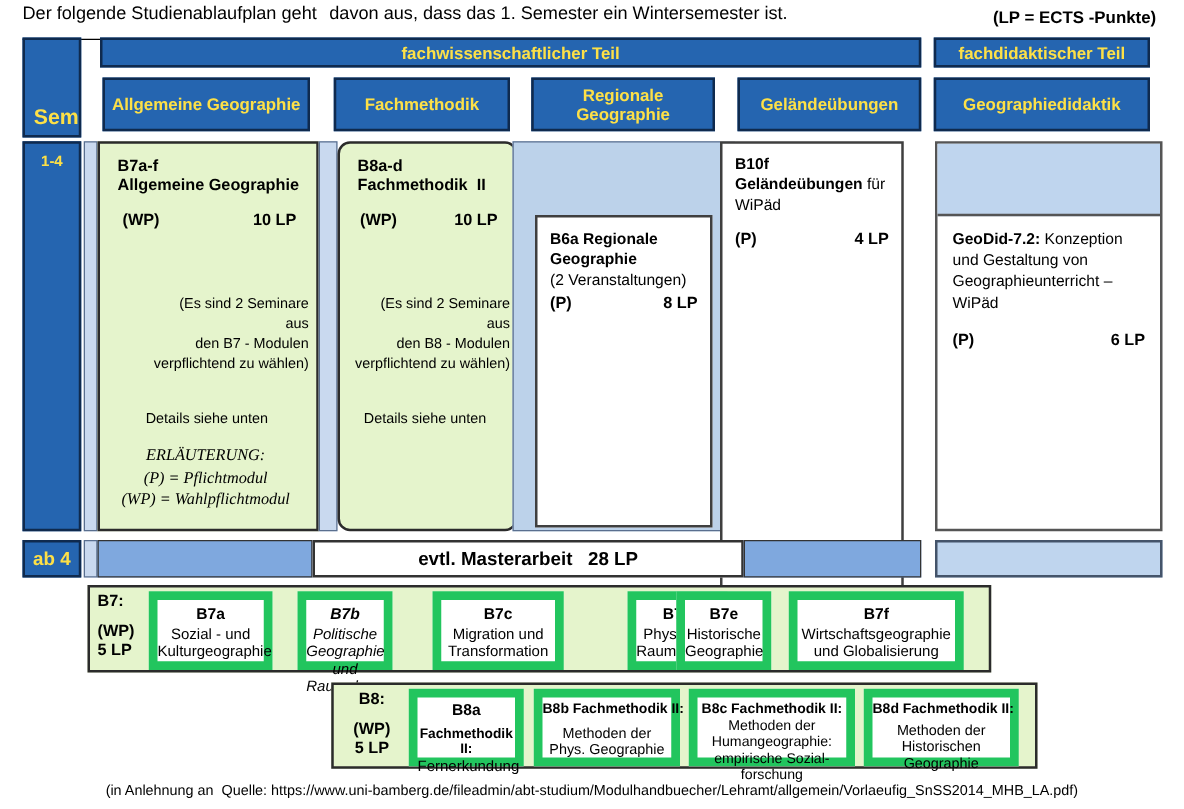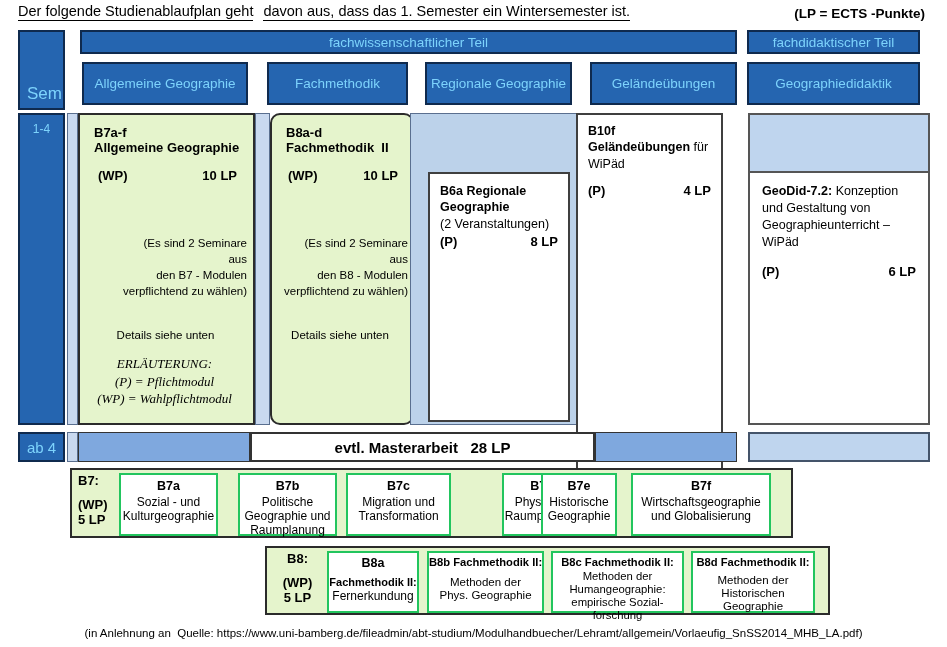--- a/index.html
+++ b/index.html
@@ -5,40 +5,40 @@
   html,body{margin:0;padding:0;}
   body{
     width:947px;height:647px;position:relative;background:#ffffff;
     font-family:"Liberation Sans", sans-serif;color:#000;overflow:hidden;
   }
   *{box-sizing:border-box;}
   .abs{position:absolute;}
   .b{font-weight:bold;}
   .pw{white-space:pre-wrap;}
   .ctr{text-align:center;}
-  .dkblue{background:#2565B0;color:#7dd3fc;font-weight:normal;border:2px solid #0f2a4e;}
+  .dkblue{background:#2565B0;color:#fde047;font-weight:bold;border:2px solid #0f2a4e;}
   .flexctr{display:flex;align-items:center;justify-content:center;text-align:center;}
   .strip{background:#C9D9EF;border:1px solid #5a6f8f;}
   .greencell{background:#E5F4CC;border:2px solid #2b2b2b;}
   .bluearea{background:#BCD2EA;border:1px solid #5a6f8f;}
   .whitebox{background:#fff;border:2px solid #3f3f3f;}
   .medblue{background:#7FA8DE;border:1px solid #333;}
   .title-line{top:3px;left:18px;font-size:14.5px;}
-  .title-line span{border-bottom:1.5px solid #000;padding-bottom:1px;}
+  .title-line span{border-bottom:1.5px solid #000;padding-bottom:12px;}
   .title-gap{display:inline-block;width:10px;border-bottom:none !important;}
   .lp-note{top:6px;right:22px;font-size:13.5px;font-weight:bold;}
   .bar{top:30px;height:24px;font-size:13.5px;}
   .colhead{top:62px;height:43px;font-size:13.5px;}
   .rowlabel-sem{left:18px;top:30px;width:47px;height:80px;display:flex;align-items:flex-end;padding:4px 7px;font-size:17px;}
   .modrow{display:flex;justify-content:space-between;font-weight:bold;font-size:13px;}
   .hinweis{font-size:11.5px;line-height:1.4;white-space:pre-line;text-align:right;}
   .legend{font-family:"Liberation Serif", serif;font-style:italic;font-size:13px;text-align:center;line-height:1.35;}
   .smallnote{font-size:11.5px;text-align:center;}
   .cellpad{padding:10px 10px 0 14px;}
-  .b7box,.b8box{position:absolute;top:3px;background:#fff;border:2px solid #22c55e;text-align:center;}
+  .b7box,.b8box{position:absolute;top:3px;background:#fff;border:7px solid #22c55e;text-align:center;}
   .b7box{height:63px;}
   .b8box{height:62px;}
   .b7head{font-size:12.5px;font-weight:bold;padding-top:4px;}
   .b7text{font-size:12px;line-height:1.18;white-space:pre-line;padding-top:2px;}
   .b8head{font-size:11.2px;font-weight:bold;white-space:nowrap;padding-top:3px;}
   .b8text{font-size:11.5px;line-height:1.15;white-space:pre-line;padding-top:2px;}
   .footer{top:627px;left:0;width:947px;text-align:center;font-size:11.5px;}
 </style>
 </head>
 <body>
@@ -138,21 +138,21 @@
   <div class="abs" style="left:6px;top:3px;width:40px;font-size:13px;font-weight:bold;">
     <div>B7:</div>
     <div style="margin-top:9px;">(WP)</div>
     <div>5 LP</div>
   </div>
   <div class="b7box" style="left:47px;width:99px;">
     <div class="b7head">B7a</div>
     <div class="b7text">Sozial - und
 Kulturgeographie</div>
   </div>
-  <div class="b7box" style="left:166px;width:99px;">
+  <div class="b7box" style="left:166px;width:76px;font-style:italic;">
     <div class="b7head">B7b</div>
     <div class="b7text">Politische
 Geographie und
 Raumplanung</div>
   </div>
   <div class="b7box" style="left:274px;width:105px;">
     <div class="b7head">B7c</div>
     <div class="b7text">Migration und
 Transformation</div>
   </div>

